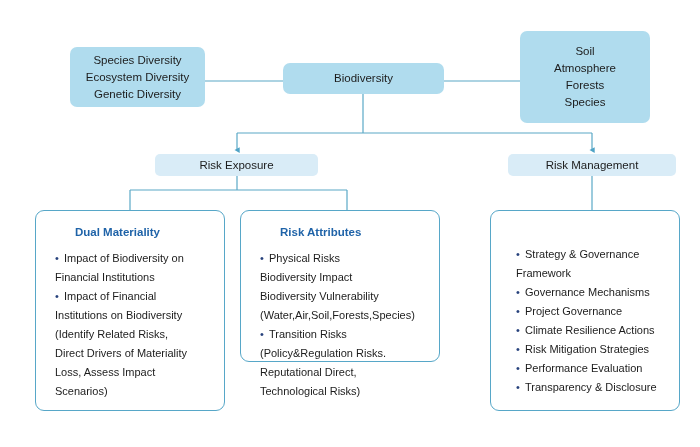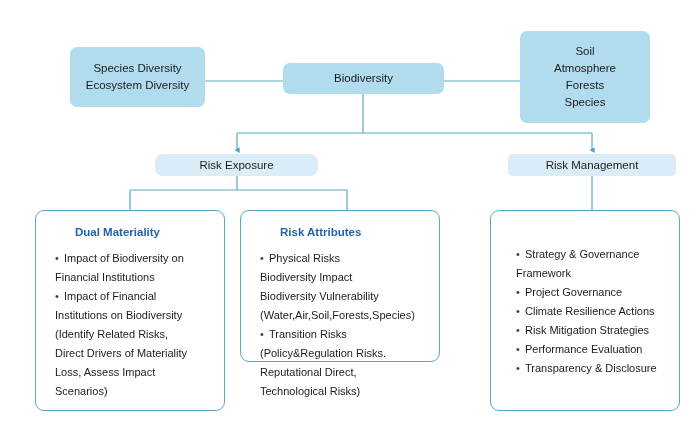--- a/index.html
+++ b/index.html
@@ -143,34 +143,35 @@
       <path d="M130,190 L130,210"></path>
       <path d="M347,190 L347,210"></path>
 
       <path d="M592,176 L592,210"></path>
     </g>
   </svg>
 
   <div class="node-fill" style="left:70px; top:47px; width:135px; height:60px;">
     <span class="line">Species Diversity</span>
     <span class="line">Ecosystem Diversity</span>
+    <span class="line">Genetic Diversity</span>
   </div>
 
   <div class="node-fill" style="left:283px; top:63px; width:161px; height:31px;">
     <span class="line">Biodiversity</span>
   </div>
 
   <div class="node-fill" style="left:520px; top:31px; width:130px; height:92px;">
     <span class="line">Soil</span>
     <span class="line">Atmosphere</span>
     <span class="line">Forests</span>
     <span class="line">Species</span>
   </div>
 
-  <div class="node-pale" style="left:155px; top:154px; width:163px; height:22px;border-radius:8px;">
+  <div class="node-pale" style="left:155px; top:154px; width:163px; height:22px;">
     <span>Risk Exposure</span>
   </div>
 
   <div class="node-pale" style="left:508px; top:154px; width:168px; height:22px;">
     <span>Risk Management</span>
   </div>
 
   <div class="card" style="left:35px; top:210px; width:190px; height:201px;">
     <div class="card-title">Dual Materiality</div>
     <ul class="card-body">
@@ -196,20 +197,21 @@
       <li class="cont">(Policy&amp;Regulation Risks.</li>
       <li class="cont">Reputational Direct,</li>
       <li class="cont">Technological Risks)</li>
     </ul>
   </div>
 
   <div class="card centered-list" style="left:490px; top:210px; width:190px; height:201px;">
     <ul class="card-body">
       <li>Strategy &amp; Governance</li>
       <li class="cont">Framework</li>
+      <li>Governance Mechanisms</li>
       <li>Project Governance</li>
       <li>Climate Resilience Actions</li>
       <li>Risk Mitigation Strategies</li>
       <li>Performance Evaluation</li>
       <li>Transparency &amp; Disclosure</li>
     </ul>
   </div>
 
 </div>
 

